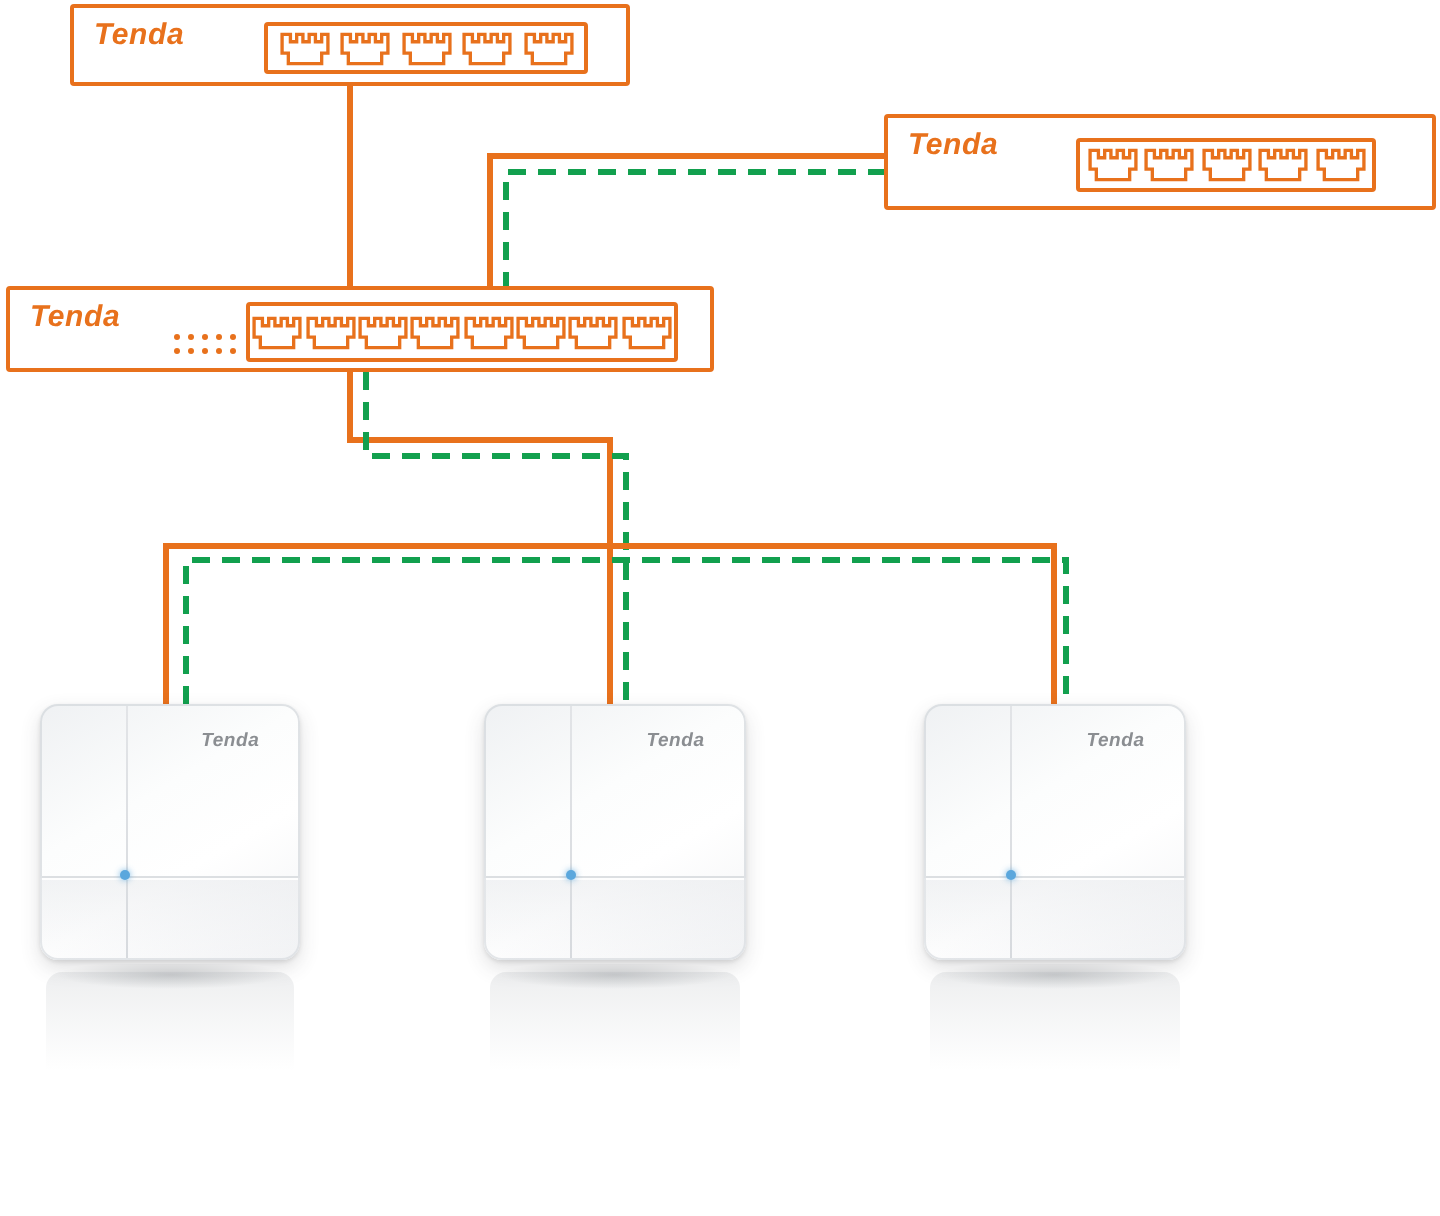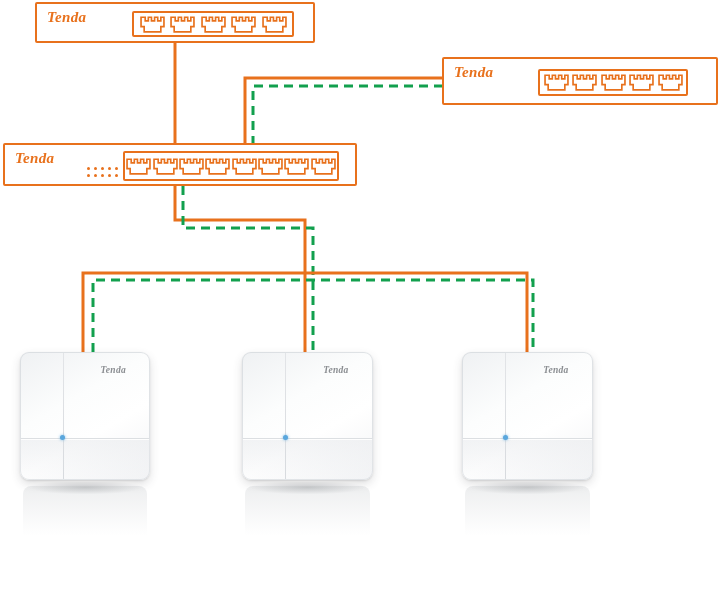--- a/index.html
+++ b/index.html
@@ -4,21 +4,21 @@
 <style>
   :root{
     --orange:#E8711C;
     --green:#12A04E;
     --ap-logo:#8B8E92;
     --led:#5AA7DD;
   }
   html,body{margin:0;padding:0;background:#fff;}
   #stage{
     position:relative;width:720px;height:608px;background:#fff;overflow:hidden;
-    font-family:Liberation Serif, serif;
+    font-family:Liberation Sans, sans-serif;
   }
   .cables{position:absolute;left:0;top:0;z-index:1;pointer-events:none;}
   
   .switch{
     position:absolute;z-index:2;box-sizing:border-box;background:#fff;
     border:2px solid var(--orange);border-radius:2px;
   }
   .brand{
     position:absolute;left:10px;top:5px;
     font-style:italic;font-weight:bold;font-size:15px;letter-spacing:.3px;

